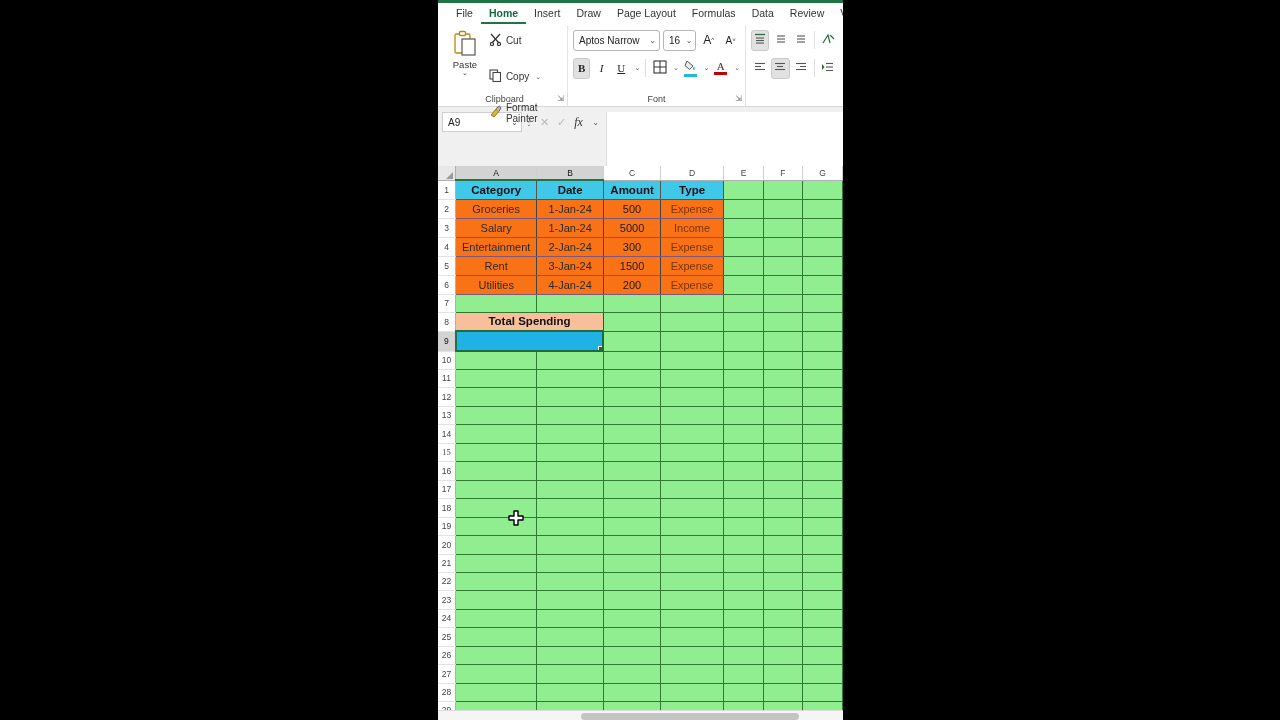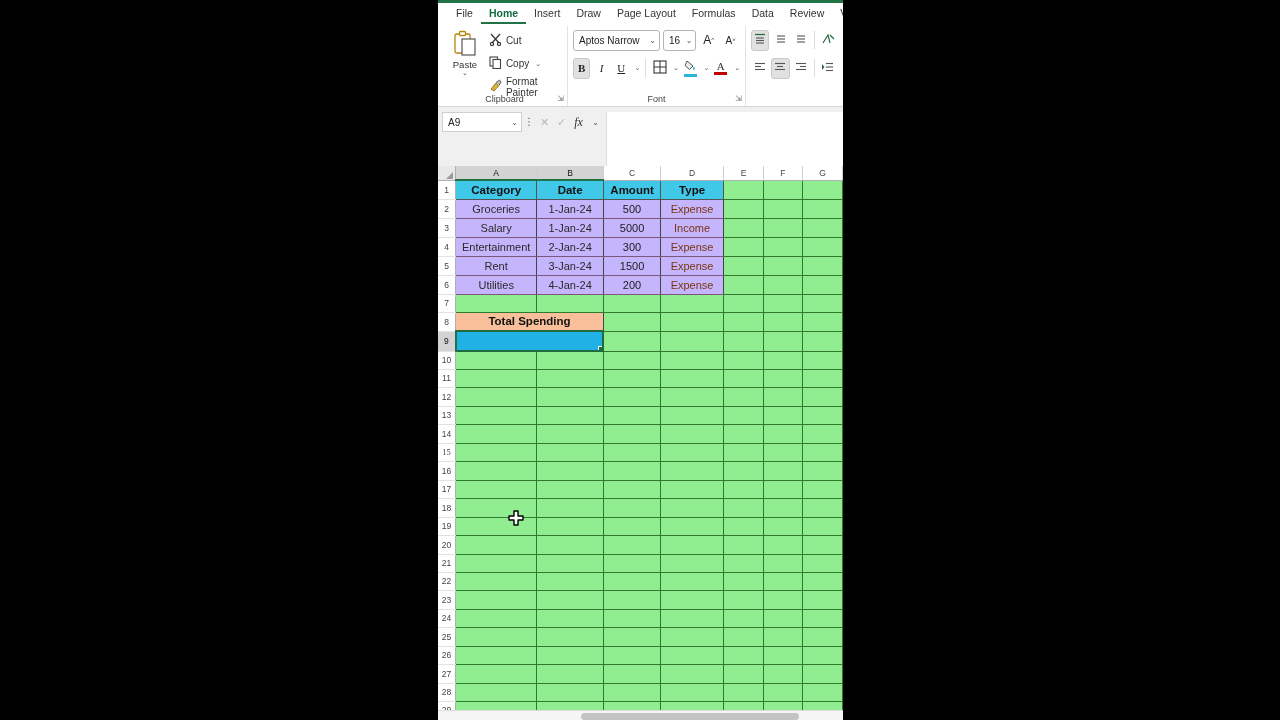--- a/index.html
+++ b/index.html
@@ -76,21 +76,21 @@
   .paste-btn {
     width: 42px;
     display: flex; flex-direction: column;
     align-items: center;
     padding-top: 2px;
     cursor: default;
   }
   .paste-icon { width: 26px; height: 28px; }
   .paste-label { font-size: 9.5px; color: #333; margin-top: 1px; }
   .paste-chev { font-size: 7px; color: #444; line-height: 6px; }
-  .clip-col { display: flex; flex-direction: column; gap: 4px; padding-top: 3px; justify-content: center; }
+  .clip-col { display: flex; flex-direction: column; gap: 17px; padding-top: 3px; justify-content: center; }
   .clip-item {
     display: flex; align-items: center; gap: 4px;
     font-size: 10px; color: #333;
     height: 19px; padding: 0 3px;
     cursor: default;
   }
   .clip-item svg { flex: 0 0 auto; }
   .mini-chev { font-size: 7px; color: #555; margin-left: 2px; }
 
   
@@ -214,21 +214,21 @@
   }
   td.cell.hdr {
     background: #3fc8e8;
     font-weight: bold;
     color: #111;
     border-right: 1px solid #555;
     border-bottom: 1px solid #555;
     font-size: 11.5px;
   }
   td.cell.data {
-    background: #c4b5fd;
+    background: #f97316;
     border-right: 1px solid #444;
     border-bottom: 1px solid #7c567c;
     color: #2a2a2a;
   }
   td.cell.data.amt { color: #1a1a1a; }
   td.cell.data.typ { color: #7a3410; }
   td.cell.total {
     background: #f8bf9a;
     font-weight: bold;
     color: #111;

